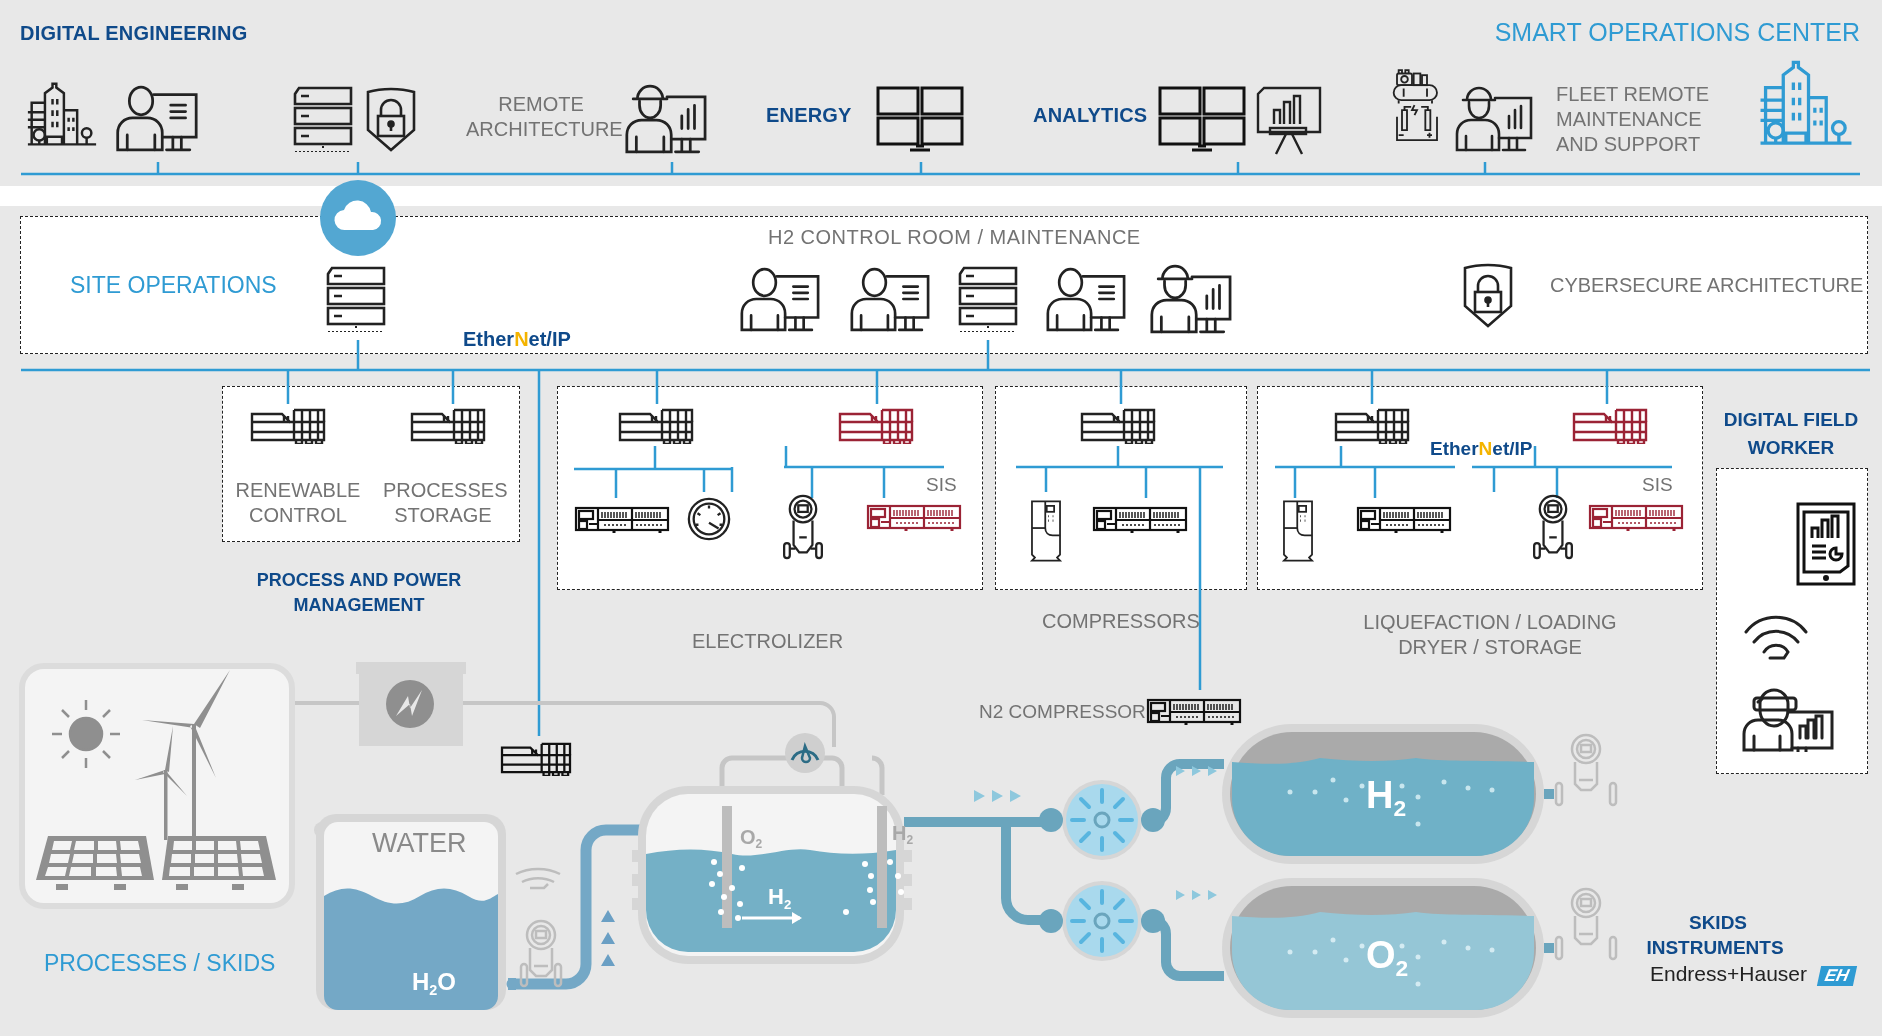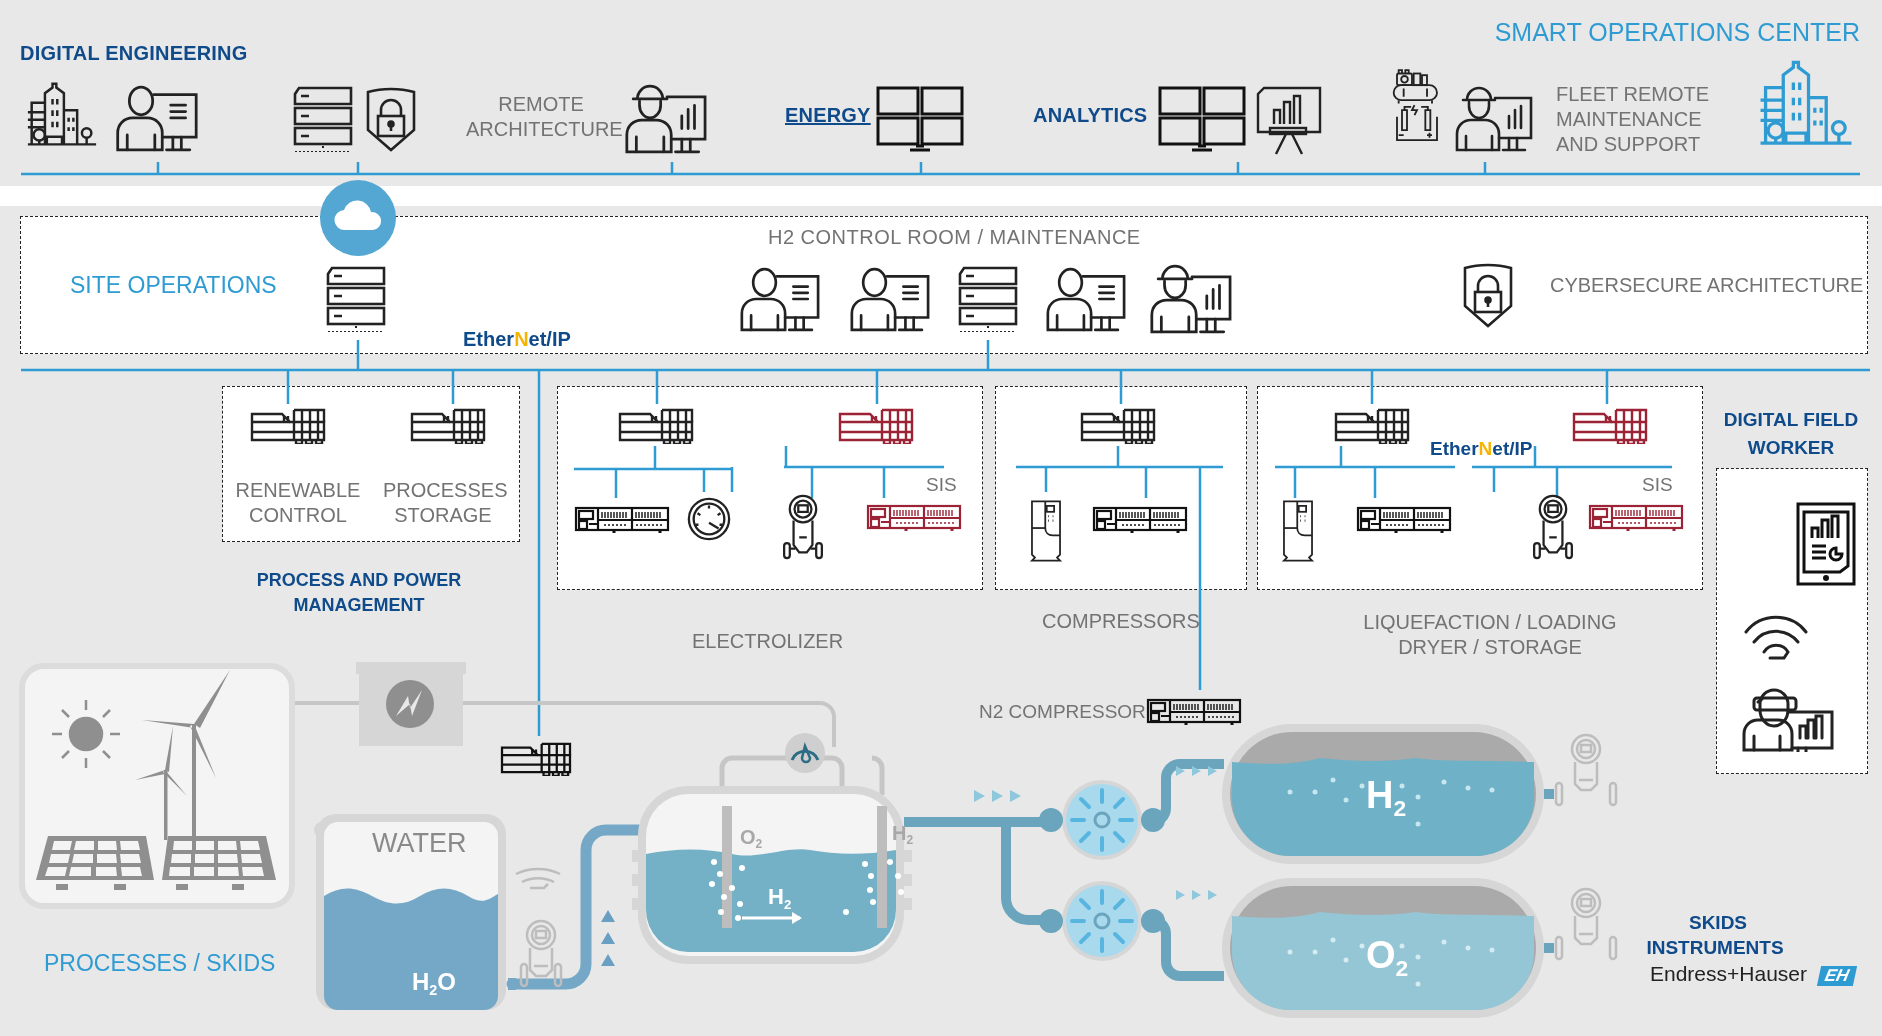--- a/index.html
+++ b/index.html
@@ -182,21 +182,21 @@
     </symbol>
     <symbol id="cloud" viewBox="0 0 50 34">
       <path d="M12 32a10 10 0 0 1-1-20 14 14 0 0 1 27 2 9 9 0 0 1 2 18z" fill="#fff"></path>
     </symbol>
   </defs>
 </svg>
 
 <div class="abs" style="left:0;top:0;width:1882px;height:186px;background:#e8e8e8;"></div>
 <div class="abs" style="left:0;top:186px;width:1882px;height:20px;background:#fff;"></div>
 
-<div class="abs t-navy hdr" style="left:20px;top:22px;margin-top:20px;">DIGITAL ENGINEERING</div>
+<div class="abs t-navy hdr" style="left:20px;top:22px;">DIGITAL ENGINEERING</div>
 <div class="abs t-blue" style="right:22px;top:18px;font-size:25px;">SMART OPERATIONS CENTER</div>
 
 <svg class="ico" style="left:26px;top:80px;color:#222" width="72" height="70">
     <use href="#city"></use>
   </svg>
 <svg class="ico" style="left:114px;top:84px;color:#222" width="88" height="70">
     <use href="#person-monitor"></use>
   </svg>
 <svg class="ico" style="left:293px;top:86px;color:#222" width="60" height="66">
     <use href="#server"></use>
@@ -205,21 +205,21 @@
     <use href="#shield-lock"></use>
   </svg>
 <div class="abs t-gray lbl" style="left:466px;top:92px;width:150px;">
   <div>REMOTE</div>
   <div>ARCHITECTURE</div>
 </div>
 <svg class="ico" style="left:624px;top:82px;color:#222" width="86" height="74">
     <use href="#worker-monitor"></use>
   </svg>
 
-<div class="abs t-navy hdr" style="left:785px;top:104px;text-decoration:underline;">ENERGY</div>
+<div class="abs t-navy hdr" style="left:766px;top:104px;">ENERGY</div>
 <svg class="ico" style="left:876px;top:86px;color:#111" width="88" height="68">
     <use href="#quad-monitor"></use>
   </svg>
 
 <div class="abs t-navy hdr" style="left:1033px;top:104px;">ANALYTICS</div>
 <svg class="ico" style="left:1158px;top:86px;color:#111" width="88" height="68">
     <use href="#quad-monitor"></use>
   </svg>
 <svg class="ico" style="left:1256px;top:86px;color:#222" width="66" height="70">
     <use href="#presentation"></use>

